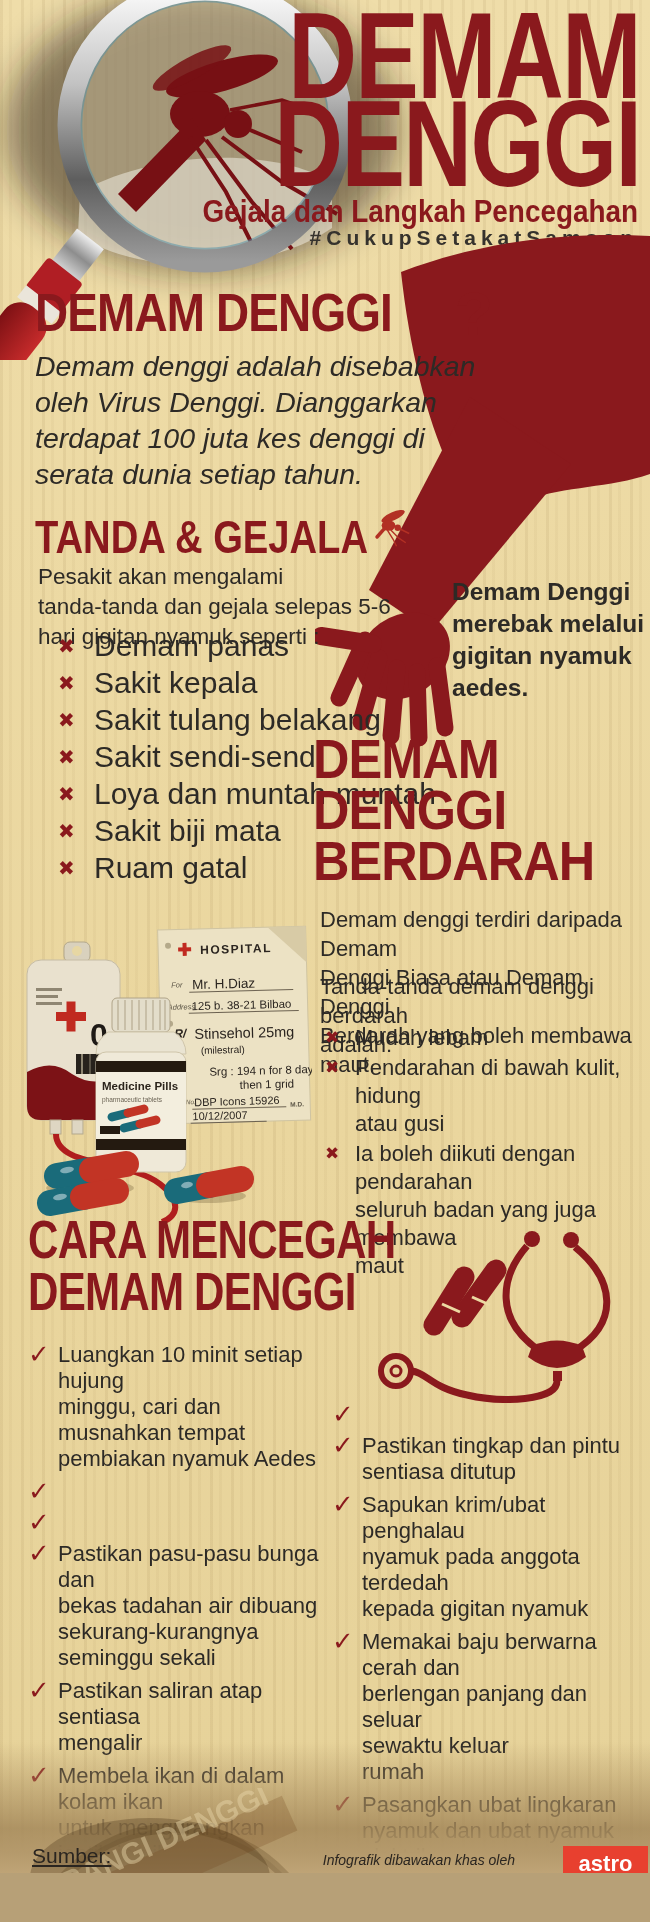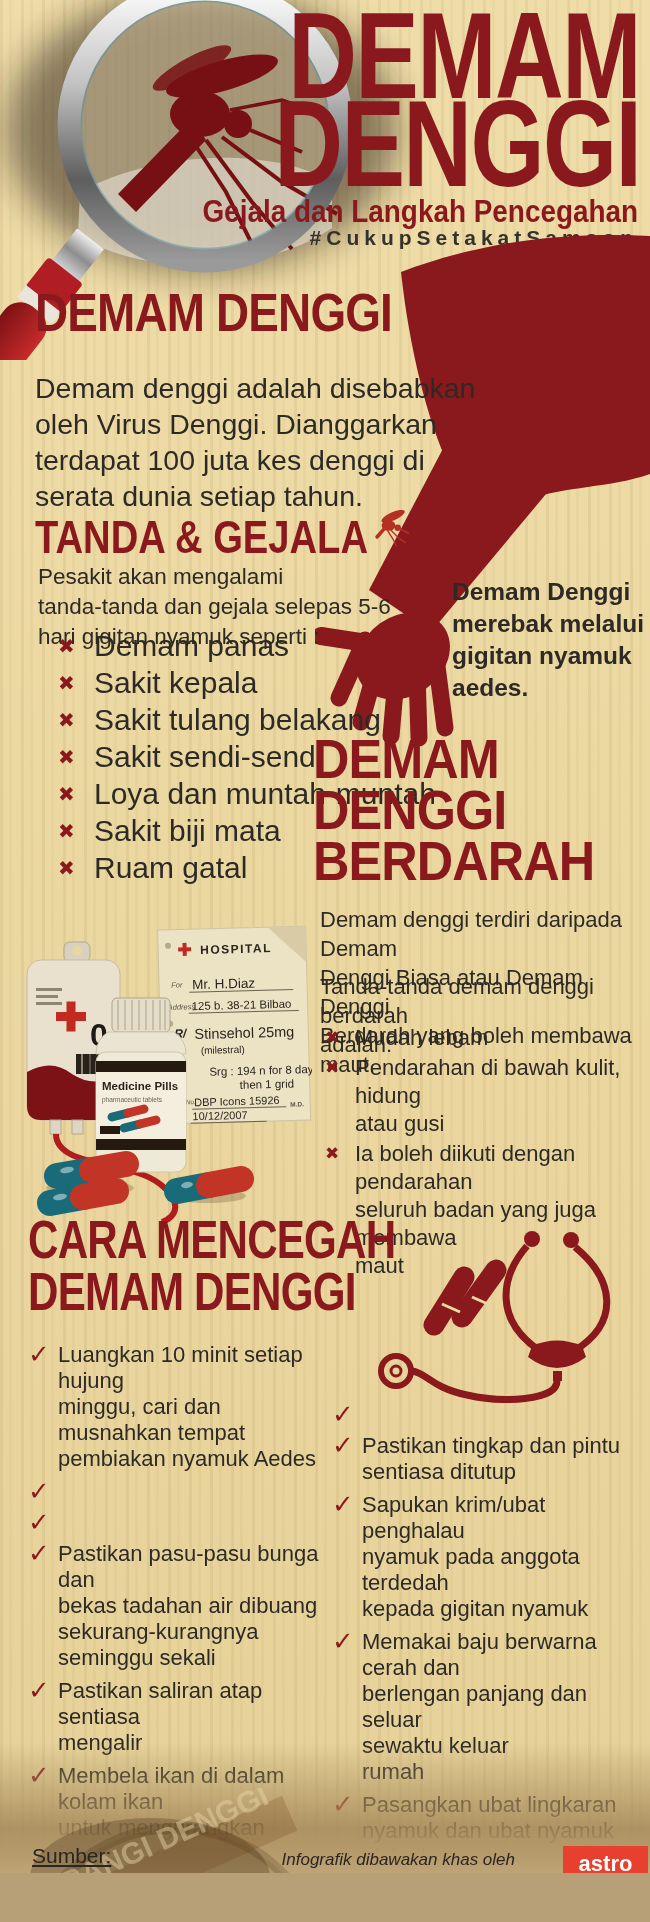--- a/index.html
+++ b/index.html
@@ -36,21 +36,21 @@
   .bd-li{margin-bottom:2px;}
   .bd-li .xmark{font-size:17px;line-height:28px;width:30px;flex:0 0 30px;}
   .bd-li .txt{font-size:22px;line-height:28px;color:#2d2a26;white-space:pre-line;}
   .prev-li{margin-bottom:7px;}
   .prev-li .txt{font-size:22px;line-height:26px;color:#2d2a26;white-space:pre-line;}
   
   .footer-band{left:0;top:1742px;width:650px;height:180px;
     background:linear-gradient(180deg, rgba(181,154,108,0) 0%, rgba(170,142,95,.55) 28%, rgba(164,136,90,.85) 48%, #b59a6c 62%, #c9af82 85%, #d9c595 100%);}
   .src{font-size:21px;line-height:27px;color:#2a2520;}
   .credit{text-align:right;color:#2a2520;line-height:24px;}
-  .credit .l1{font-style:italic;font-size:17px;margin-left:16px;}
+  .credit .l1{font-style:italic;font-size:14px;margin-left:16px;}
   .credit .l2{font-weight:700;font-size:19.5px;}
 </style>
 </head>
 <body>
 
 <div class="canvas">
 
   <svg class="abs" style="left:-20px;top:-20px;" width="440" height="380" viewBox="0 0 440 380">
     <defs>
       <linearGradient id="metal" x1="0" y1="0" x2="0" y2="1">
@@ -127,21 +127,21 @@
       <line x1="20" y1="13" x2="28" y2="17" stroke-width="1.4"></line>
       <path d="M 7 12 L 0 20" stroke-width="3" stroke-linecap="round"></path>
       <path d="M 9 14 L 14 22 L 17 28" fill="none" stroke-width="1.2"></path>
       <path d="M 12 14 L 19 21 L 25 25" fill="none" stroke-width="1.2"></path>
     </g>
   </svg>
 
   <div class="abs" style="left:35px;top:278px;">
     <span class="cond h-big" style="font-size:54px;transform:scaleX(.85);">DEMAM DENGGI</span><span class="h-big" style="font-size:62px;vertical-align:-4px;">?</span>
   </div>
-  <div class="abs body-text" style="left:35px;top:370px;font-size:28.5px;line-height:36px;">Demam denggi adalah disebabkan
+  <div class="abs body-text" style="left:35px;top:348px;font-size:28.5px;line-height:36px;font-style:italic;">Demam denggi adalah disebabkan
 oleh Virus Denggi. Dianggarkan
 terdapat 100 juta kes denggi di
 serata dunia setiap tahun.</div>
 
   <div class="abs" style="left:35px;top:494px;margin-top:16px;">
     <span class="cond sec-h" style="font-size:46px;transform:scaleX(.83);">TANDA &amp; GEJALA</span>
   </div>
   <div class="abs body-text" style="left:38px;top:562px;font-size:22.5px;line-height:30px;">Pesakit akan mengalami
 tanda-tanda dan gejala selepas 5-6
 hari gigitan nyamuk seperti :</div>

